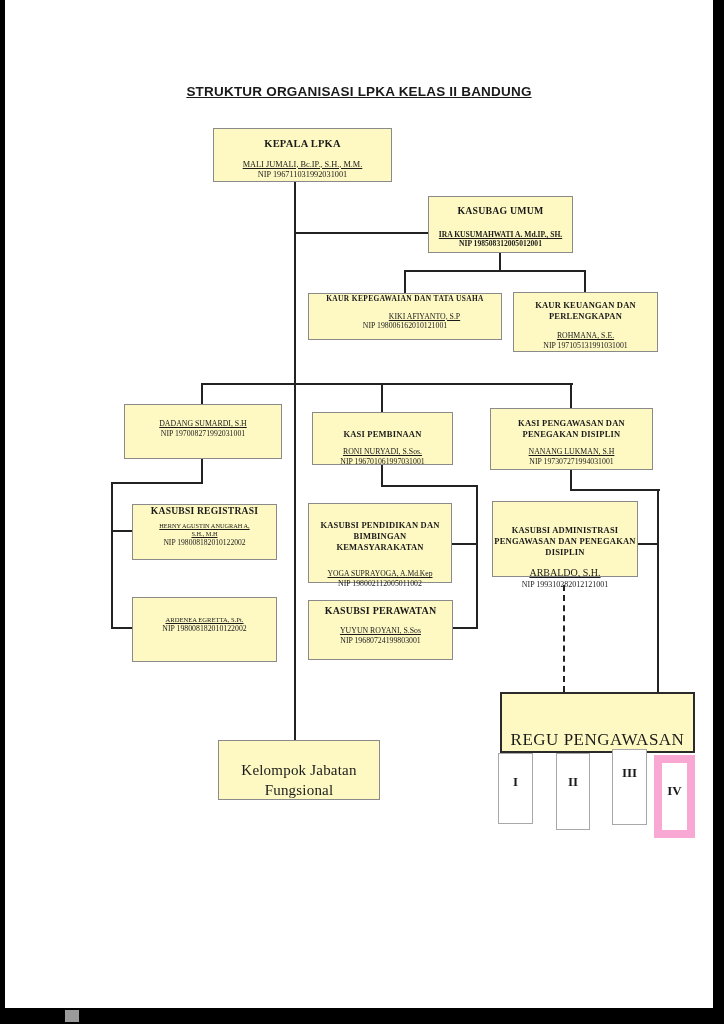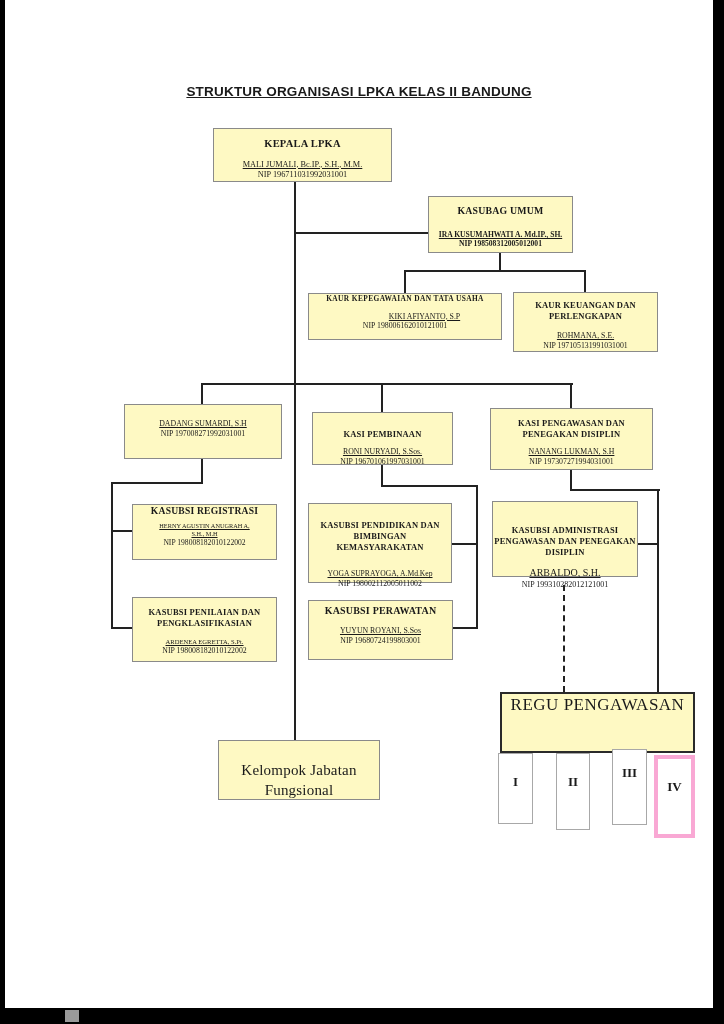--- a/index.html
+++ b/index.html
@@ -47,28 +47,28 @@
   .b-ksubdik .bn{margin-top:16px;font-size:7.6px;}
   .b-ksubraw{left:308px;top:600px;width:145px;height:60px;padding-top:3px;}
   .b-ksubraw .bt{font-size:10px;}
   .b-ksubraw .bn{margin-top:9px;}
   .b-ksubadm{left:492px;top:501px;width:146px;height:76px;padding-top:23px;}
   .b-ksubadm .bn{margin-top:9px;font-size:10px;}
   .b-ksubadm .bp{font-size:8px;}
   .b-kelompok{left:218px;top:740px;width:162px;height:60px;padding-top:20px;}
   .b-kelompok .bt{font-weight:normal;font-size:15px;letter-spacing:.2px;}
   .b-regu{left:500px;top:692px;width:195px;height:61px;border:2px solid #2a2a2a;
-          justify-content:flex-start;padding-top:0;}
+          justify-content:flex-end;padding-top:0;}
   .b-regu .bt{font-weight:normal;font-size:17px;letter-spacing:.5px;}
   .unit{position:absolute;background:#fff;border:1px solid #a8a8a8;box-sizing:border-box;
         text-align:center;font-weight:bold;font-size:13px;padding-top:20px;}
   .u1{left:498px;top:753px;width:35px;height:71px;}
   .u2{left:556px;top:753px;width:34px;height:77px;}
   .u3{left:612px;top:749px;width:35px;height:76px;padding-top:15px;}
-  .u4{left:654px;top:755px;width:41px;height:83px;border:4px solid #f9a8d4;}
+  .u4{left:654px;top:755px;width:41px;height:83px;border:8px solid #f9a8d4;}
   .notch{position:absolute;left:65px;top:1010px;width:14px;height:12px;background:#9a9a9a;}
 </style>
 </head>
 <body>
 
 <div class="stage">
   <div class="page"></div>
 
   <div class="abs title">STRUKTUR ORGANISASI LPKA KELAS II BANDUNG</div>
 
@@ -139,21 +139,20 @@
     <span class="bp">NIP 197307271994031001</span>
   </div>
 
   <div class="obox b-ksubreg">
     <span class="bt">KASUBSI REGISTRASI</span>
     <span class="bn">HERNY AGUSTIN ANUGRAH A, S.H., M.H</span>
     <span class="bp">NIP 198008182010122002</span>
   </div>
 
   <div class="obox b-ksubpen">
-    <span class="bt">KASUBSI PENILAIAN DAN PENGKLASIFIKASIAN</span>
     <span class="bn">ARDENEA EGRETTA, S.Pt.</span>
     <span class="bp">NIP 198008182010122002</span>
   </div>
 
   <div class="obox b-ksubdik">
     <span class="bt">KASUBSI PENDIDIKAN DAN BIMBINGAN KEMASYARAKATAN</span>
     <span class="bn">YOGA SUPRAYOGA, A.Md.Kep</span>
     <span class="bp">NIP 198002112005011002</span>
   </div>
 

